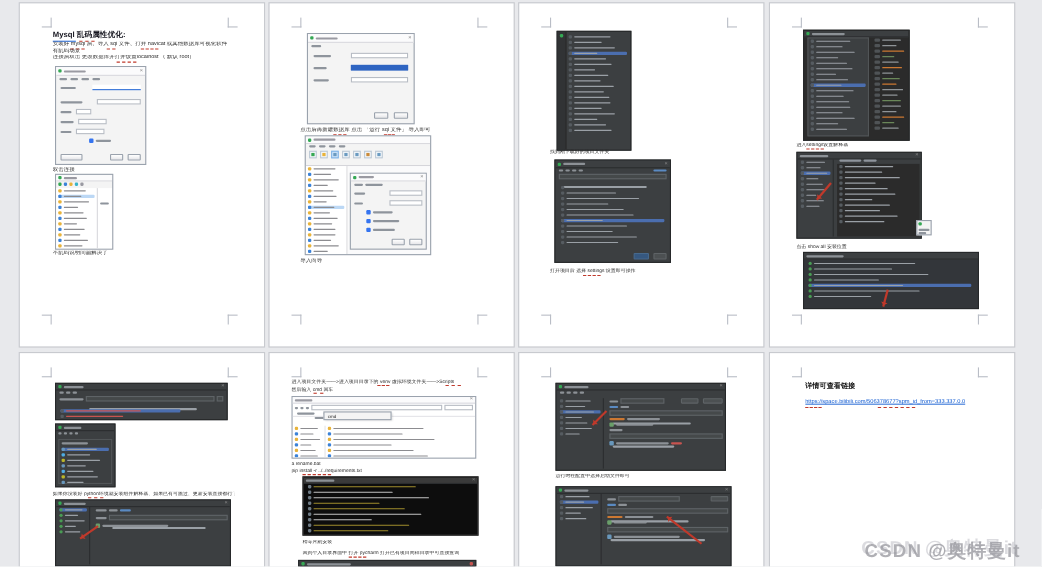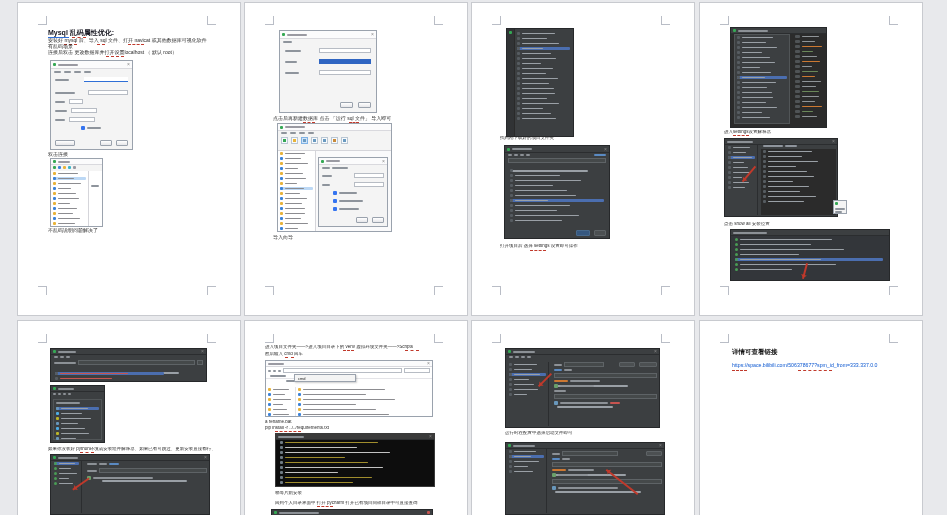--- a/index.html
+++ b/index.html
@@ -1251,13 +1251,14 @@
 
   <section class="page" style="left:700px;top:321px;">
     <div class="h2" style="left:32px;top:28px;">详情可查看链接</div>
     <a class="lnk" style="left:32px;top:42px;" href="#">https://space.bilibili.com/506378677?spm_id_from=333.337.0.0</a>
     <div class="rs" style="left:32px;top:49px;width:15px;"></div>
     <div class="rs" style="left:98px;top:49px;width:34px;"></div>
   <div class="cm cm-tl"></div>
       <div class="cm cm-tr"></div>
     </section>
 
+  <div class="wm" style="left:786px;top:489px;">CSDN @奥特曼it</div>
 </div>
 
 </body></html>

